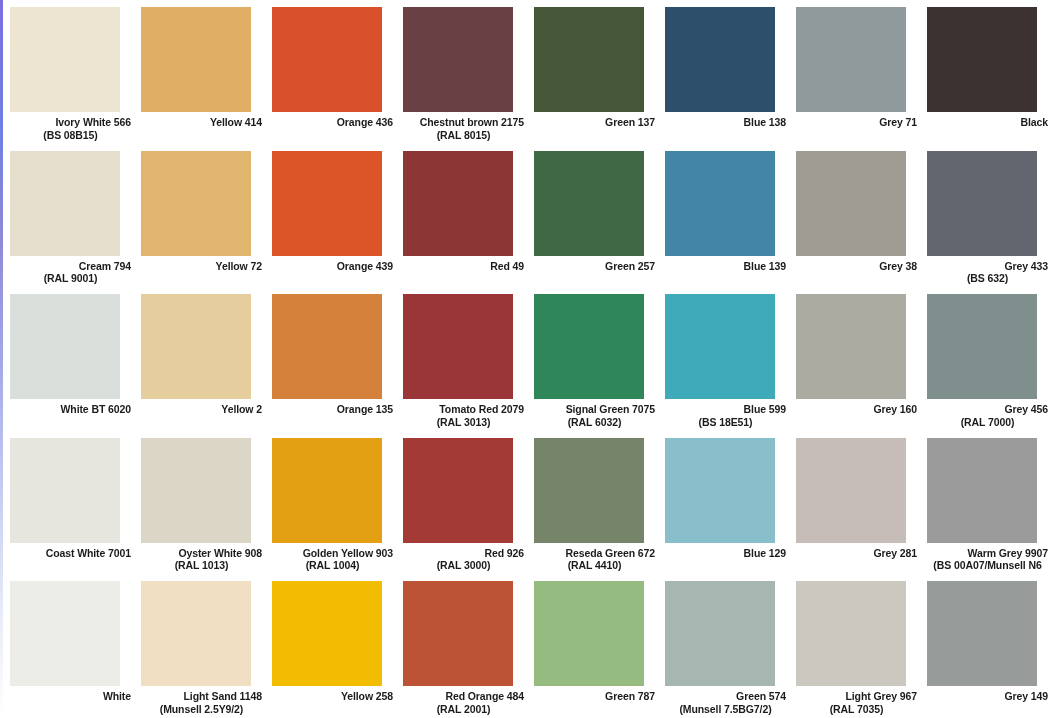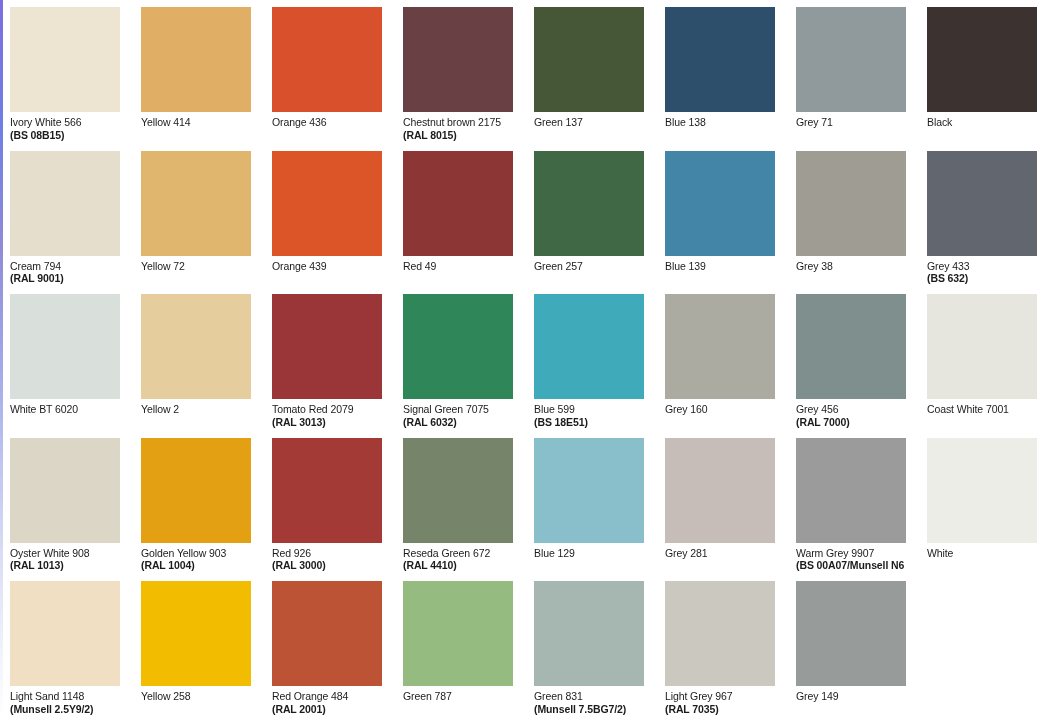--- a/index.html
+++ b/index.html
@@ -42,32 +42,34 @@
   .swatch-chip {
     width: 110px;
     height: 105px;
     box-sizing: border-box;
     display: block;
   }
   .swatch-label {
     margin-top: 4px;
     font-size: 10.5px;
     line-height: 12.6px;
-    font-weight: normal;
+    font-weight: bold;
     color: #1b1b1b;
     letter-spacing: -0.1px;
     white-space: nowrap;
+    text-align: right;
   }
   .swatch-sub {
     font-size: 10.5px;
     line-height: 12.6px;
     font-weight: bold;
     color: #1b1b1b;
     letter-spacing: -0.1px;
     white-space: nowrap;
+    text-align: center;
   }
   .swatch-sub:empty { display: none; }
 </style>
 </head>
 <body>
 
 <div id="edge-rule"></div>
 
 <div id="swatch-grid">
     <div class="swatch-cell">
@@ -140,20 +142,24 @@
     </div>
     <div class="swatch-cell">
       <div class="swatch-chip" style="background: rgb(217, 224, 219);"></div>
       <div class="swatch-label">White BT 6020</div>
     </div>
     <div class="swatch-cell">
       <div class="swatch-chip" style="background: rgb(230, 205, 157);"></div>
       <div class="swatch-label">Yellow 2</div>
     </div>
     <div class="swatch-cell">
+      <div class="swatch-chip" style="background: rgb(212, 129, 60);"></div>
+      <div class="swatch-label">Orange 135</div>
+    </div>
+    <div class="swatch-cell">
       <div class="swatch-chip" style="background: rgb(154, 54, 55);"></div>
       <div class="swatch-label">Tomato Red 2079</div>
       <div class="swatch-sub">(RAL 3013)</div>
     </div>
     <div class="swatch-cell">
       <div class="swatch-chip" style="background: rgb(46, 134, 89);"></div>
       <div class="swatch-label">Signal Green 7075</div>
       <div class="swatch-sub">(RAL 6032)</div>
     </div>
     <div class="swatch-cell">
@@ -224,21 +230,21 @@
       <div class="swatch-chip" style="background: rgb(188, 83, 53);"></div>
       <div class="swatch-label">Red Orange 484</div>
       <div class="swatch-sub">(RAL 2001)</div>
     </div>
     <div class="swatch-cell">
       <div class="swatch-chip" style="background: rgb(150, 187, 128);"></div>
       <div class="swatch-label">Green 787</div>
     </div>
     <div class="swatch-cell">
       <div class="swatch-chip" style="background: rgb(165, 183, 176);"></div>
-      <div class="swatch-label">Green 831</div>
+      <div class="swatch-label">Green 574</div>
       <div class="swatch-sub">(Munsell 7.5BG7/2)</div>
     </div>
     <div class="swatch-cell">
       <div class="swatch-chip" style="background: rgb(202, 200, 191);"></div>
       <div class="swatch-label">Light Grey 967</div>
       <div class="swatch-sub">(RAL 7035)</div>
     </div>
     <div class="swatch-cell">
       <div class="swatch-chip" style="background: rgb(151, 156, 155);"></div>
       <div class="swatch-label">Grey 149</div>

